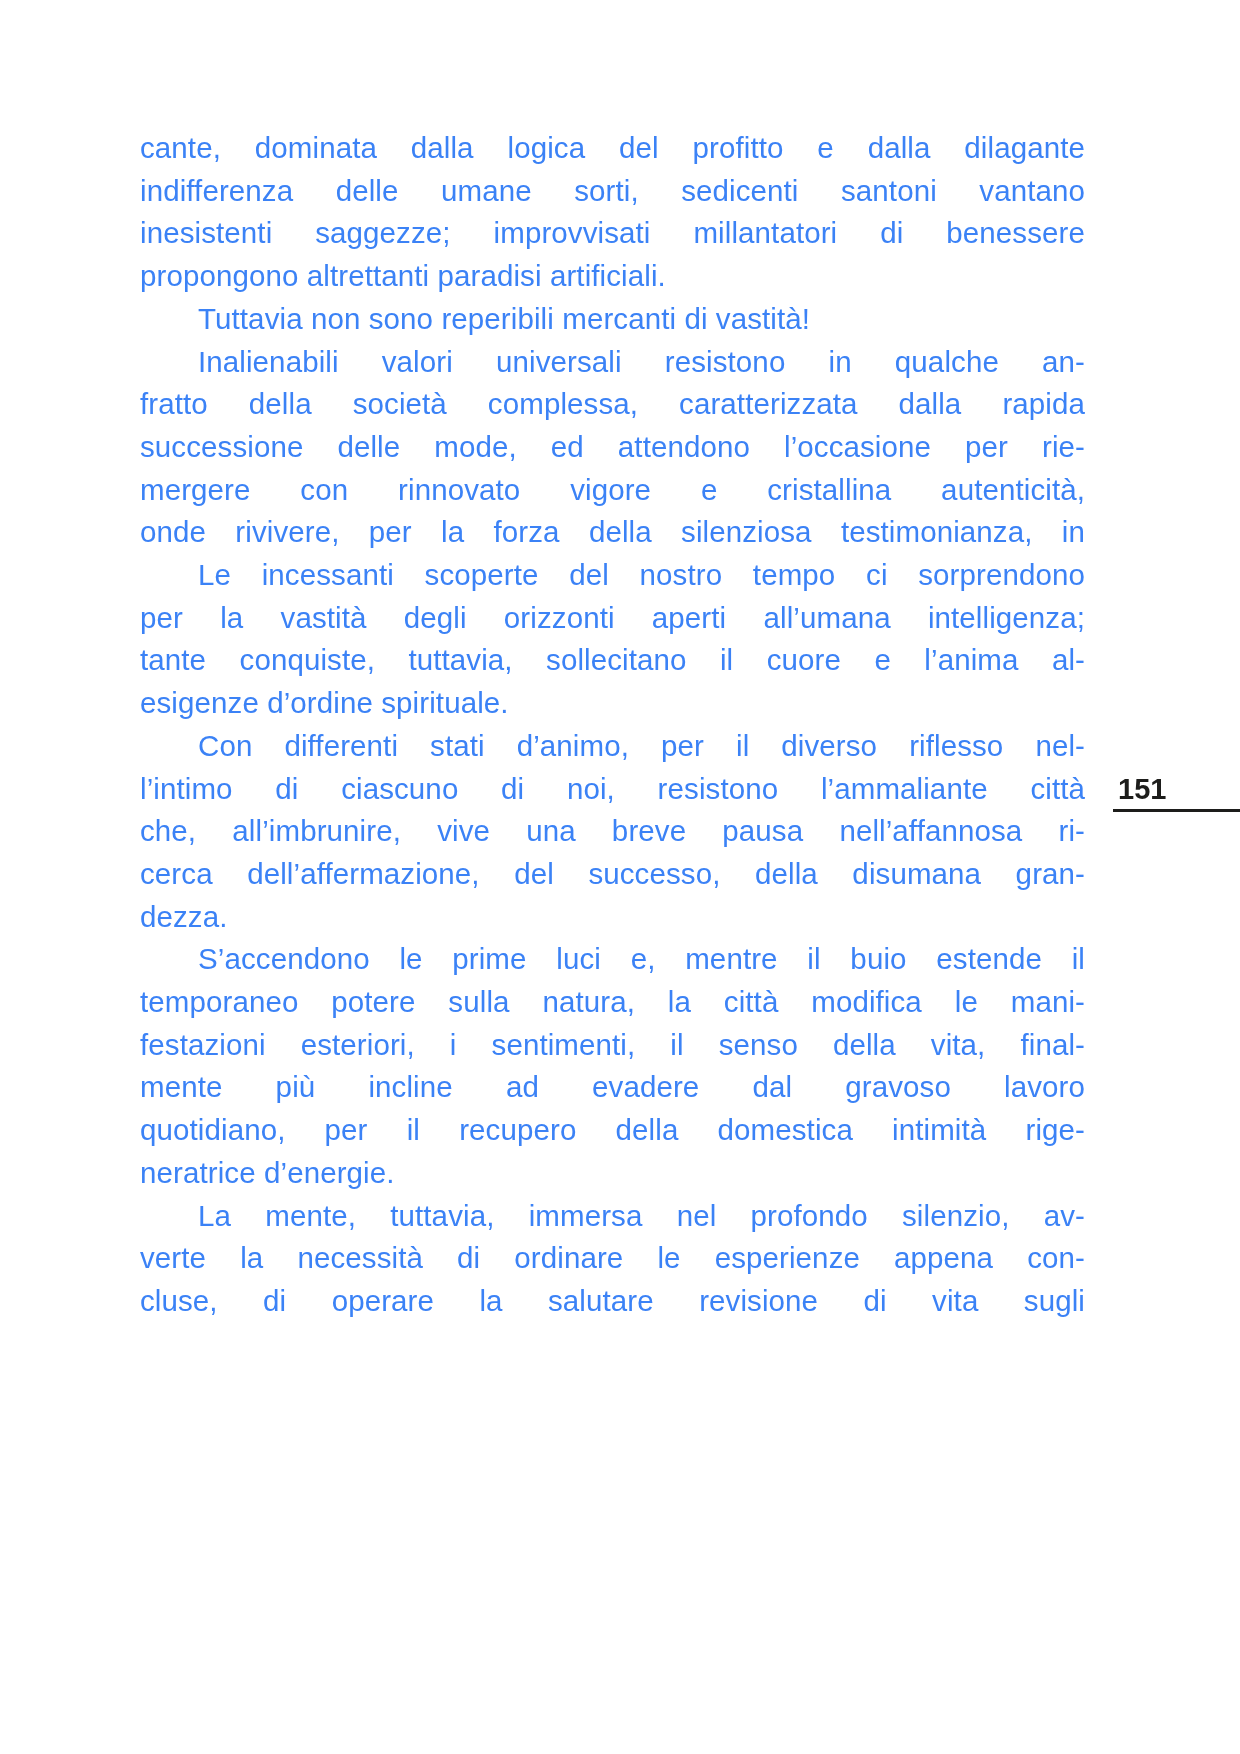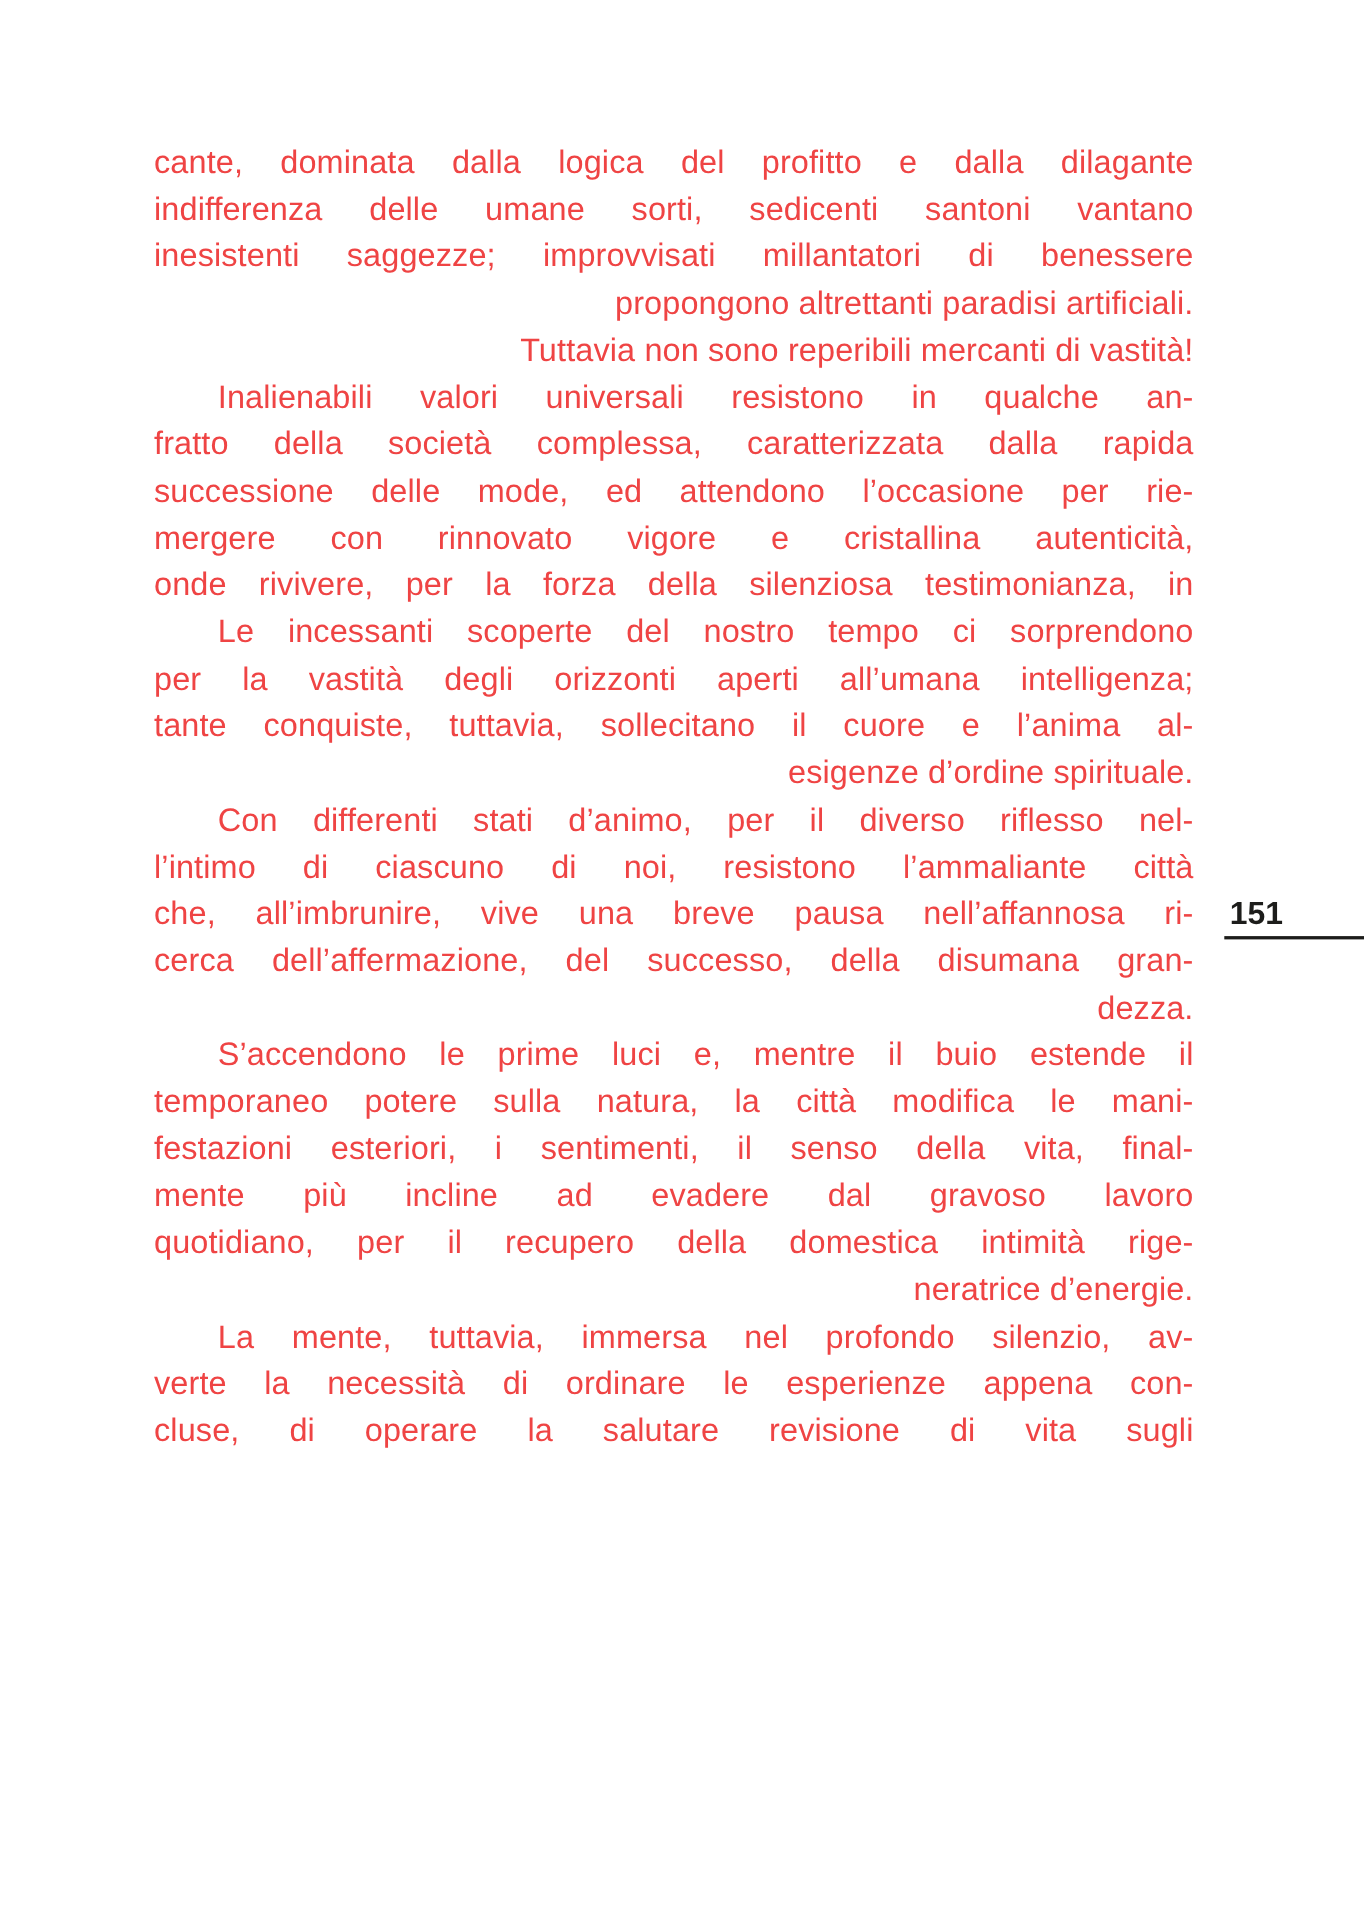--- a/index.html
+++ b/index.html
@@ -11,35 +11,35 @@
   }
   .page {
     position: absolute; inset: 0;
     background: #ffffff;
   }
   .text-block {
     position: absolute;
     left: 140px; top: 127px; width: 945px;
     font-size: 29.5px;
     line-height: 42.7px;
-    color: #ef4444;
+    color: #3b82f6;
     letter-spacing: 0.1px;
   }
   .para { margin: 0; padding: 0; }
   .ln { white-space: normal; }
   .ln.j {
     text-align: justify;
     text-align-last: justify;
     text-justify: inter-word;
   }
-  .ln.l { text-align: right; }
+  .ln.l { text-align: left; }
   .ln.ind { text-indent: 58px; }
   .marginal {
     position: absolute;
-    left: 1113px; top: 810px; width: 127px; height: 44px;
+    left: 1113px; top: 768px; width: 127px; height: 44px;
     box-sizing: border-box;
     border-bottom: 3px solid #1d1d1b;
   }
   .page-num {
     display: block;
     padding-left: 5px;
     font-size: 29px;
     font-weight: bold;
     line-height: 42.7px;
     color: #1d1d1b;

